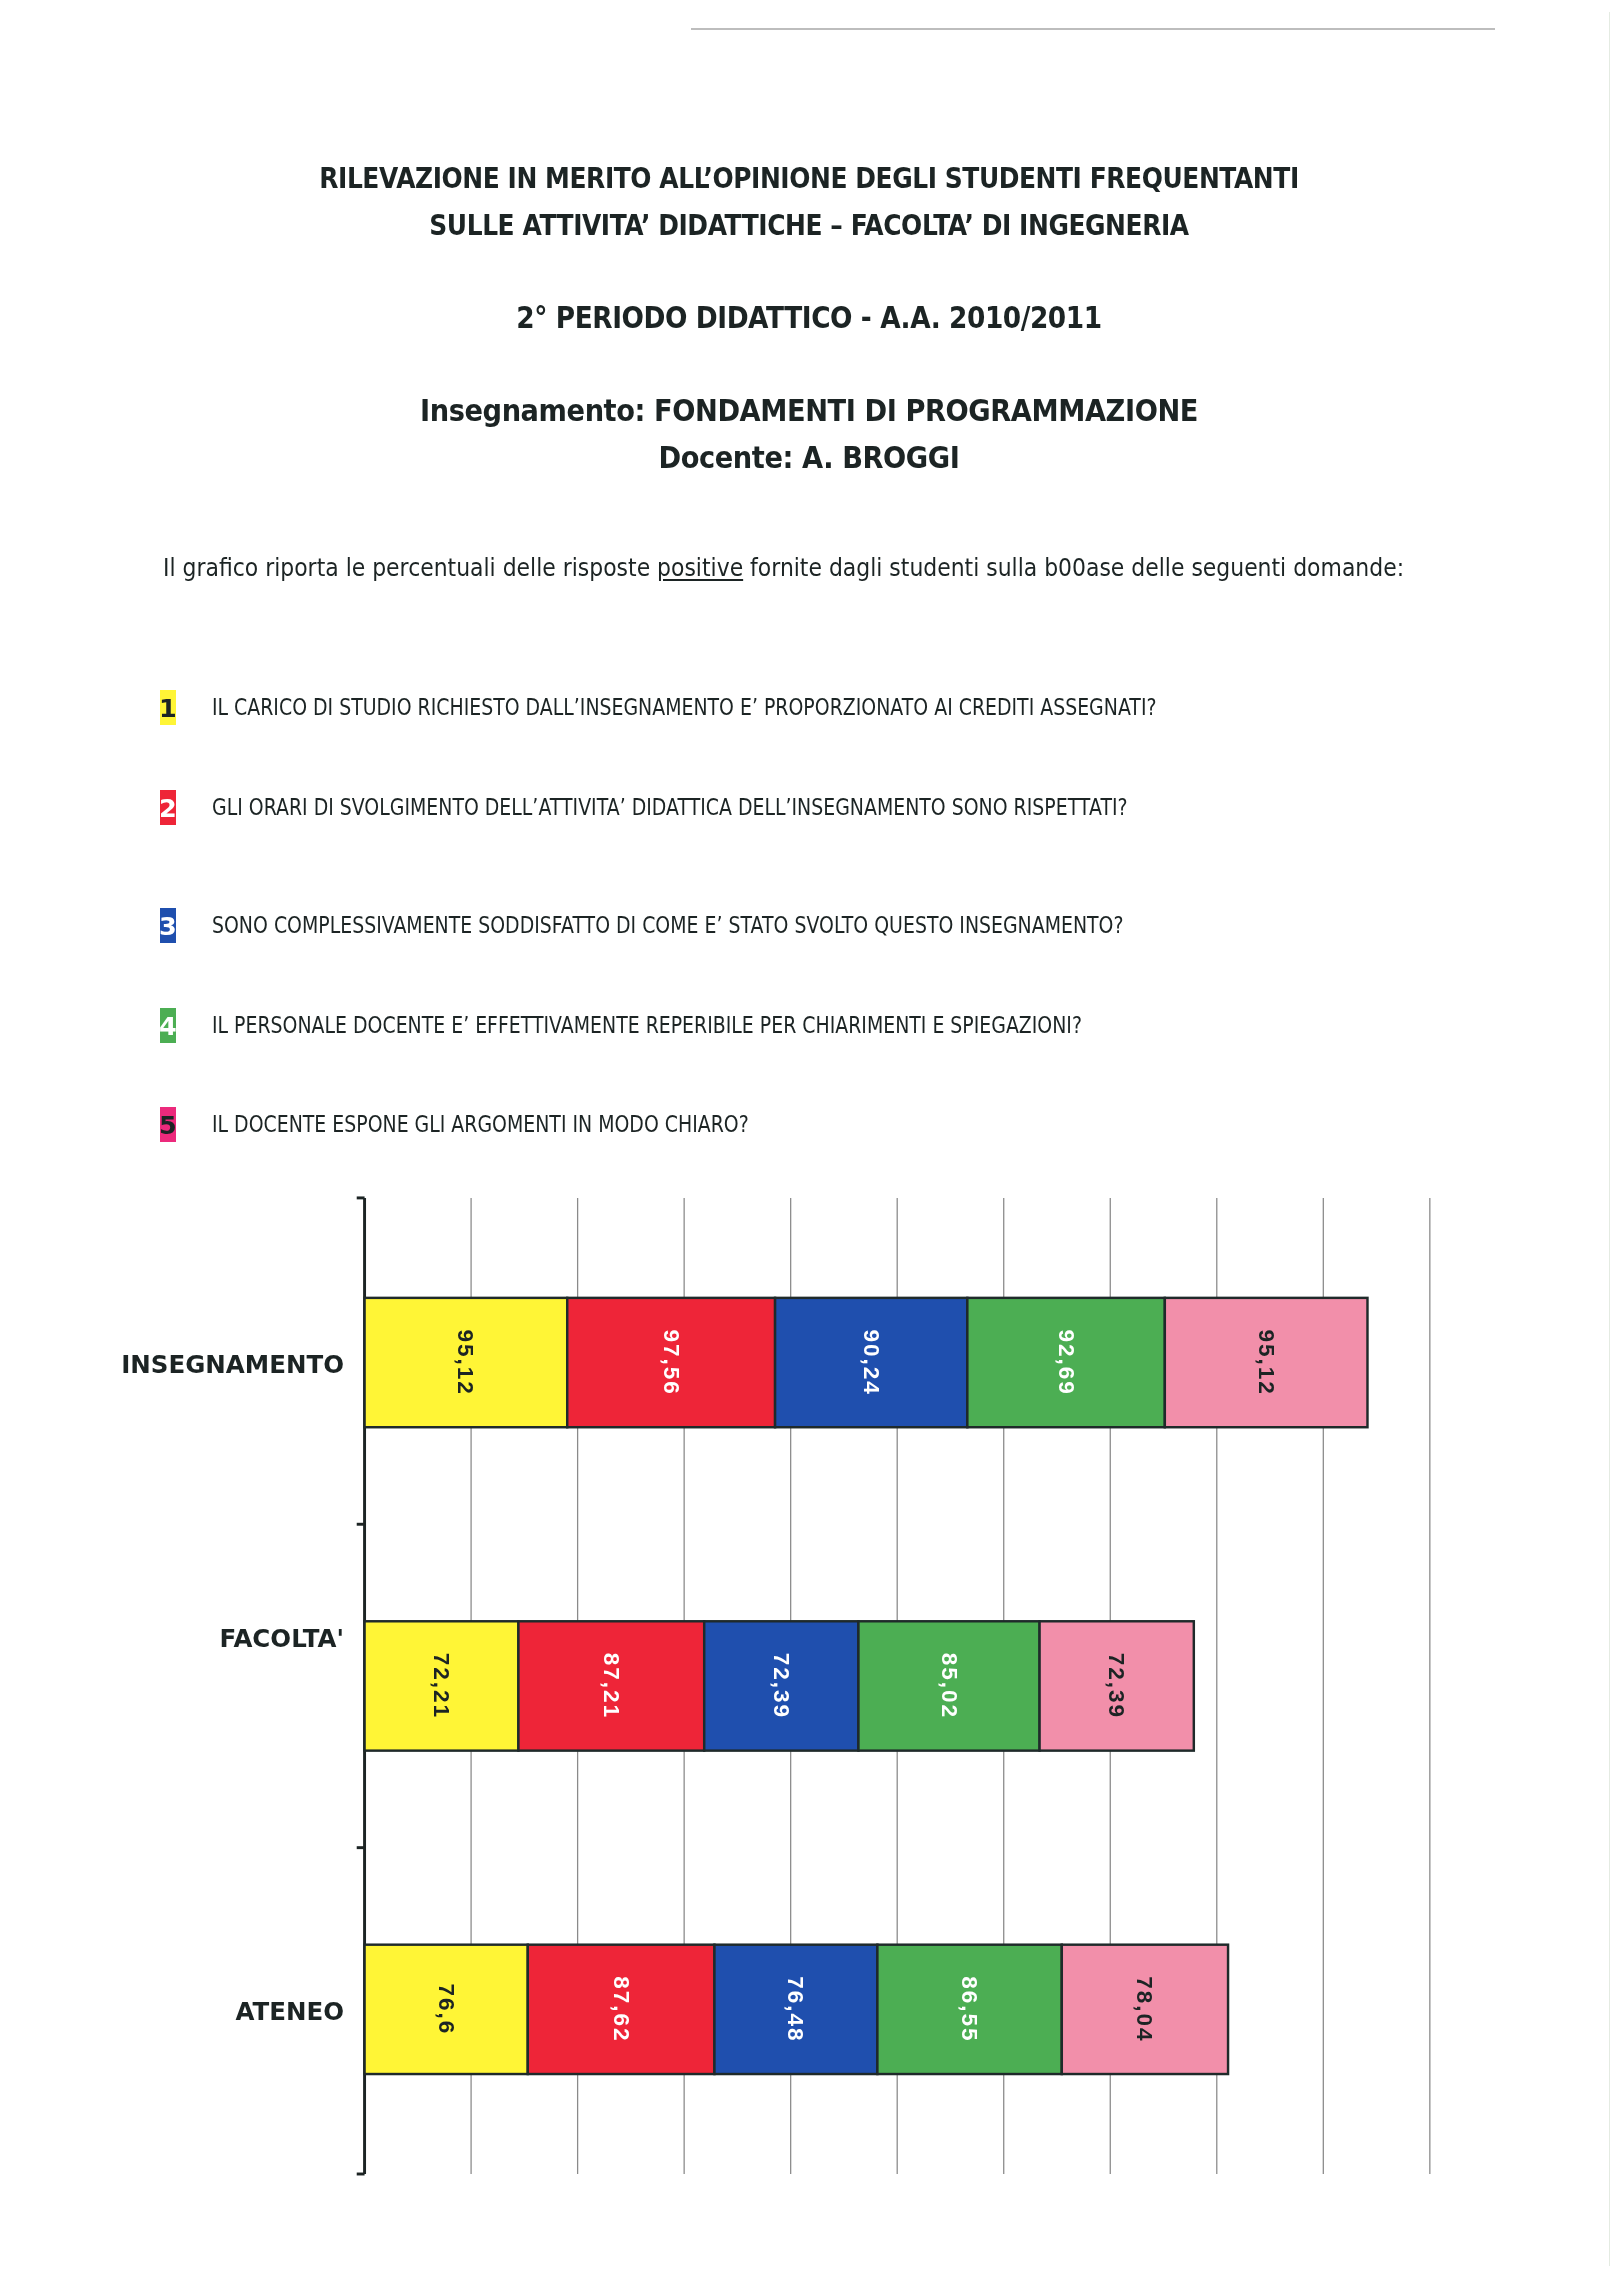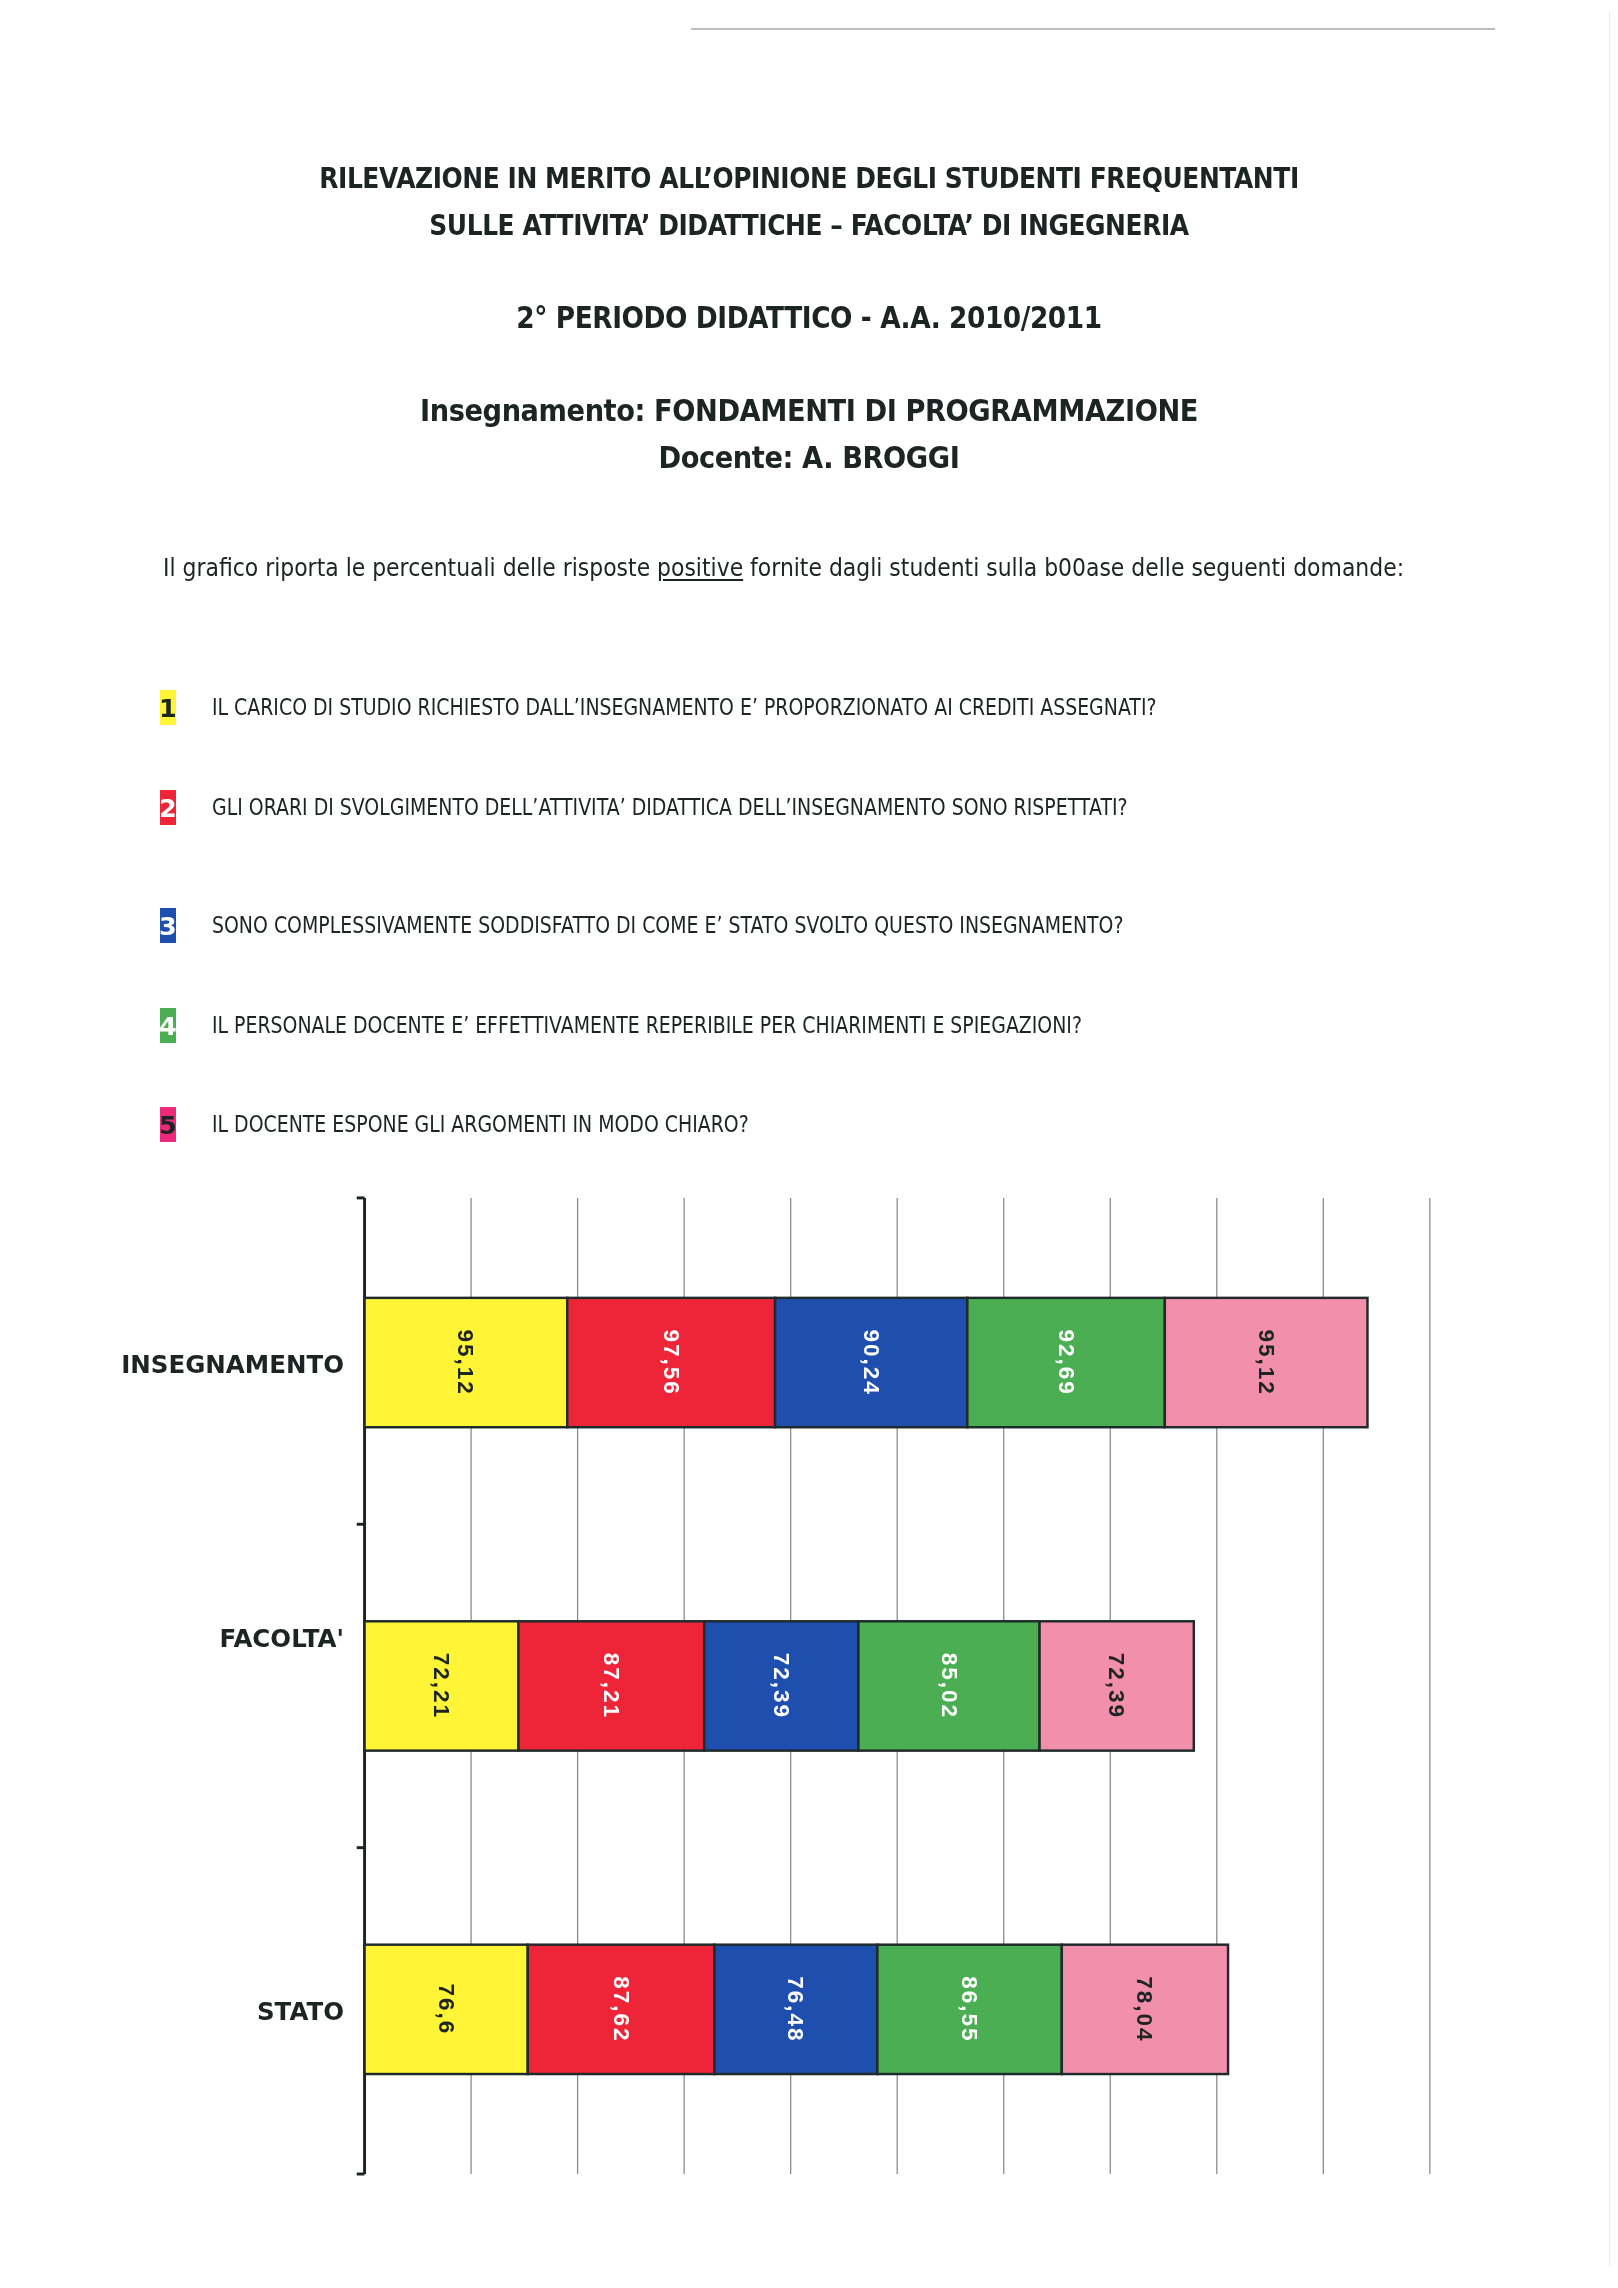--- a/index.html
+++ b/index.html
@@ -52,21 +52,21 @@
     <div class="qtext">IL PERSONALE DOCENTE E’ EFFETTIVAMENTE REPERIBILE PER CHIARIMENTI E SPIEGAZIONI?</div>
   </div>
   <div class="q" style="top:1107px">
     <div class="qnum" style="background: rgb(236, 42, 124); color: rgb(28, 36, 36);">5</div>
     <div class="qtext">IL DOCENTE ESPONE GLI ARGOMENTI IN MODO CHIARO?</div>
   </div>
 </div>
 
 <div class="cat-label" style="top:1350px">INSEGNAMENTO</div>
 <div class="cat-label" style="top:1624px">FACOLTA'</div>
-<div class="cat-label" style="top:1997px">STATO</div>
+<div class="cat-label" style="top:1997px">ATENEO</div>
 
 <svg class="chart" id="chart" width="1618" height="2289" viewBox="0 0 1651 2335">
     <line x1="480.7" x2="480.7" y1="1222" y2="2218" stroke="#8a8a8a" stroke-width="1.3"></line>
     <line x1="589.4" x2="589.4" y1="1222" y2="2218" stroke="#8a8a8a" stroke-width="1.3"></line>
     <line x1="698.0999999999999" x2="698.0999999999999" y1="1222" y2="2218" stroke="#8a8a8a" stroke-width="1.3"></line>
     <line x1="806.8" x2="806.8" y1="1222" y2="2218" stroke="#8a8a8a" stroke-width="1.3"></line>
     <line x1="915.5" x2="915.5" y1="1222" y2="2218" stroke="#8a8a8a" stroke-width="1.3"></line>
     <line x1="1024.1999999999998" x2="1024.1999999999998" y1="1222" y2="2218" stroke="#8a8a8a" stroke-width="1.3"></line>
     <line x1="1132.9" x2="1132.9" y1="1222" y2="2218" stroke="#8a8a8a" stroke-width="1.3"></line>
     <line x1="1241.6" x2="1241.6" y1="1222" y2="2218" stroke="#8a8a8a" stroke-width="1.3"></line>

